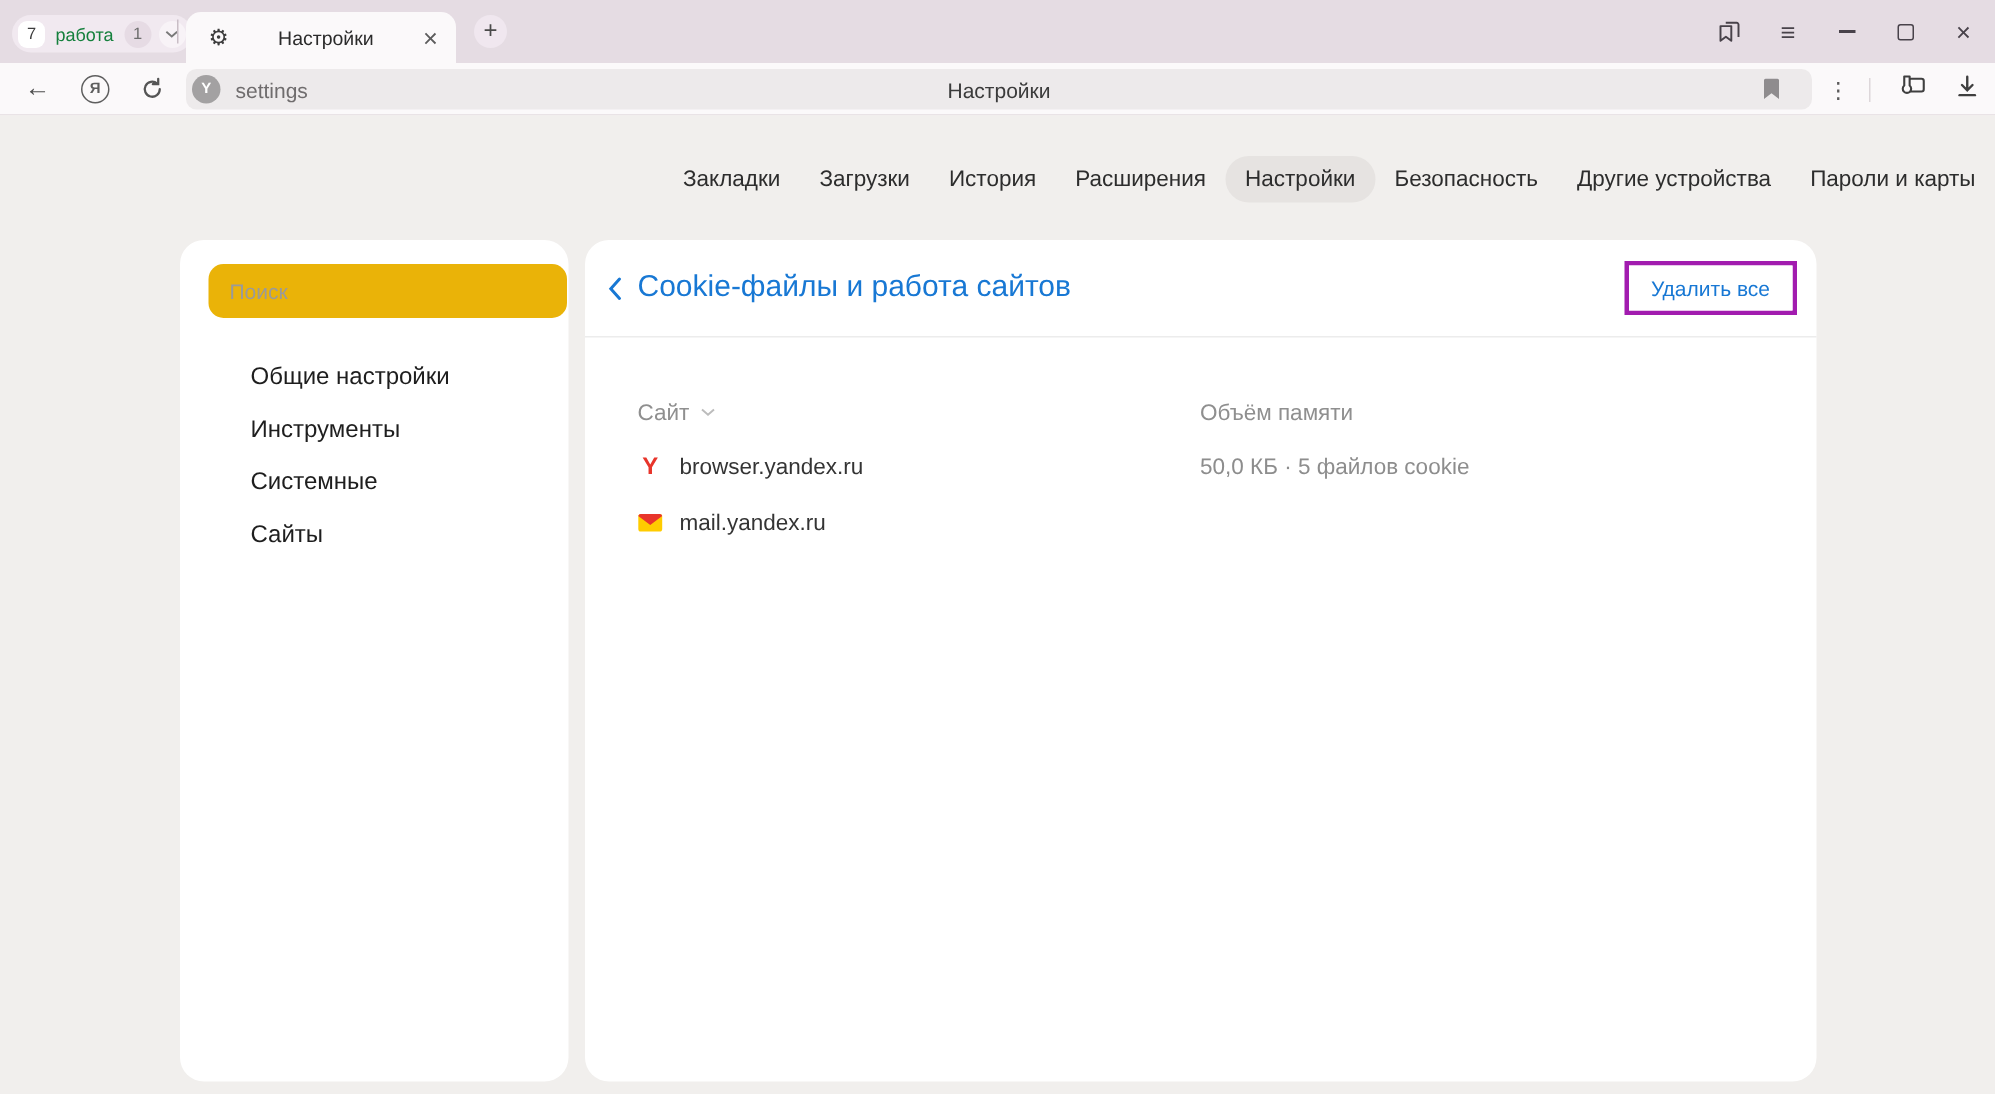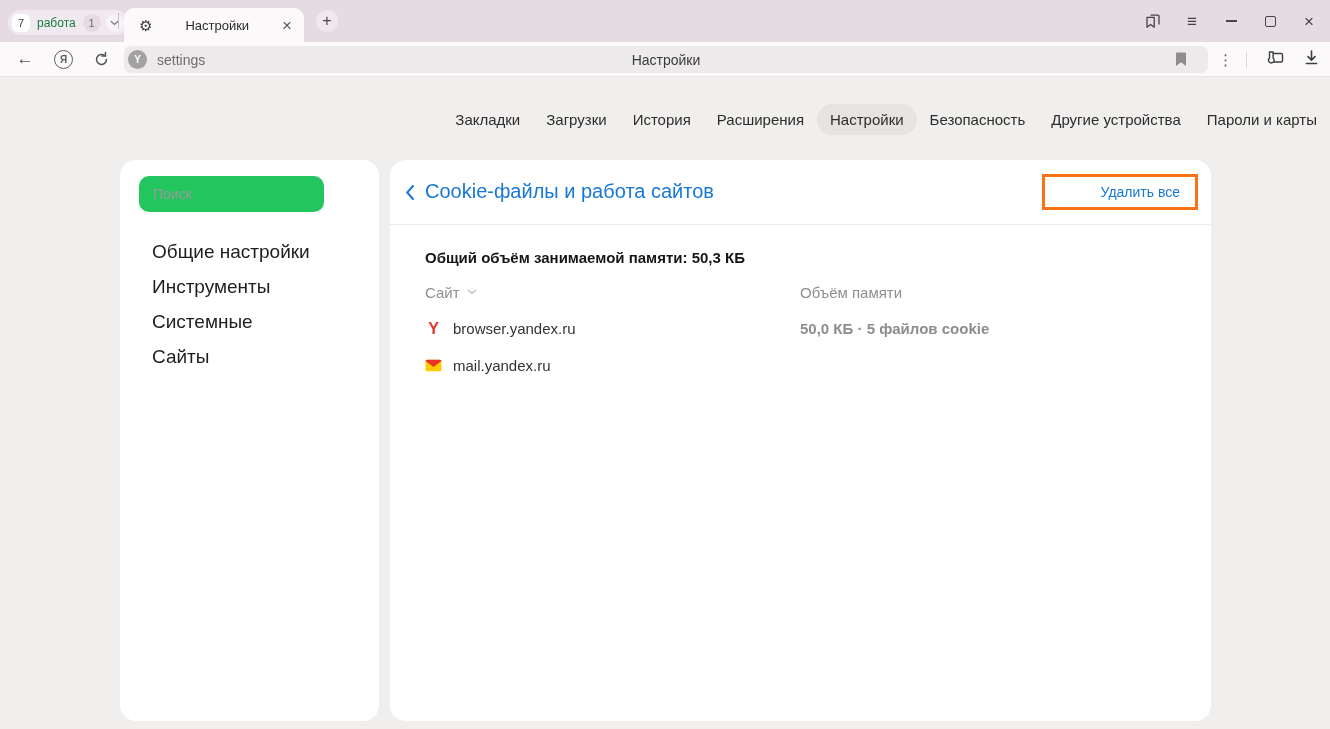--- a/index.html
+++ b/index.html
@@ -98,57 +98,56 @@
     padding:7px 13px; font-size:15px; color:#2d2d2d; border-radius:17px;
     white-space:nowrap; cursor:default;
   }
   .nav-item.active { background:#e6e3e1; }
 
   .card { position:absolute; background:#ffffff; border-radius:16px; }
   .sidebar-card { left:120px; top:83px; width:259px; height:561px; }
   .main-card { left:390px; top:83px; width:821px; height:561px; }
 
   .search-input {
-    display:block; width:185px; height:36px; margin:16px 19px 0 19px;
-    background:#22c55e; border:none; border-radius:10px; outline:none;
+    display:block; width:239px; height:36px; margin:16px 19px 0 19px;
+    background:#eab308; border:none; border-radius:10px; outline:none;
     padding:0 14px; font-size:14px; color:#333;
     font-family:"Liberation Sans", sans-serif;
   }
   .search-input::placeholder { color:#9a9a9a; }
   .side-list { list-style:none; margin-top:22px; }
   .side-item {
-    height:35px; display:flex; align-items:center; padding-left:32px;
-    font-size:19px; color:#1e1e1e; cursor:default;
+    height:35px; display:flex; align-items:center; padding-left:47px;
+    font-size:16px; color:#1e1e1e; cursor:default;
   }
 
   
   .card-header { position:relative; height:64px; }
   .back-chevron { position:absolute; left:15px; top:24px; }
   .content-title {
     position:absolute; left:35px; top:20px;
     font-size:20px; color:#1878d4; font-weight:400;
   }
   .delete-box {
     position:absolute; right:13px; top:14px;
-    border:3px solid #f97316;
-    padding-left:41px;
+    border:3px solid #a21caf;
   }
   .delete-btn {
     display:block; background:#ffffff; border:none; padding:7px 15px;
     font-size:14px; color:#1878d4; font-family:"Liberation Sans", sans-serif; cursor:pointer;
   }
   .header-divider { height:1px; background:#ececec; }
   .card-body { padding:24px 35px 0 35px; }
   .total-line { font-size:15px; font-weight:bold; color:#161616; }
   .grid-row { display:grid; grid-template-columns:375px auto; align-items:center; }
   .thead { margin-top:16px; height:20px; color:#8f8f8f; font-size:15px; }
   .th-site { display:flex; align-items:center; gap:7px; }
   .data-row { margin-top:16px; height:21px; font-size:15px; }
   .site-cell { display:flex; align-items:center; gap:11px; color:#343434; }
-  .size-cell { color:#8d8d8d;font-weight:bold; }
+  .size-cell { color:#8d8d8d; }
   .favicon { width:17px; height:17px; flex:none; display:flex; align-items:center; justify-content:center; }
   .favicon-y { color:#e8352b; font-weight:bold; font-size:16px; line-height:1; }
 </style>
 </head>
 <body>
 
 <div class="tabstrip">
   <div class="tab-group">
     <span class="tg-count">7</span>
     <span class="tg-name">работа</span>
@@ -259,21 +258,20 @@
           </svg>
       </span>
       <span class="content-title">Cookie-файлы и работа сайтов</span>
       <span class="delete-box">
         <button class="delete-btn">Удалить все</button>
       </span>
     </div>
     <div class="header-divider"></div>
 
     <div class="card-body">
-      <div class="total-line">Общий объём занимаемой памяти: 50,3 КБ</div>
 
       <div class="grid-row thead">
         <span class="th-site">
           <span>Сайт</span>
           <svg width="10" height="6" viewBox="0 0 10 6">
               <path d="M1 1l4 3.5L9 1" stroke="#bcbcbc" stroke-width="1.3" fill="none"></path>
             </svg>
         </span>
         <span>Объём памяти</span>
       </div>

